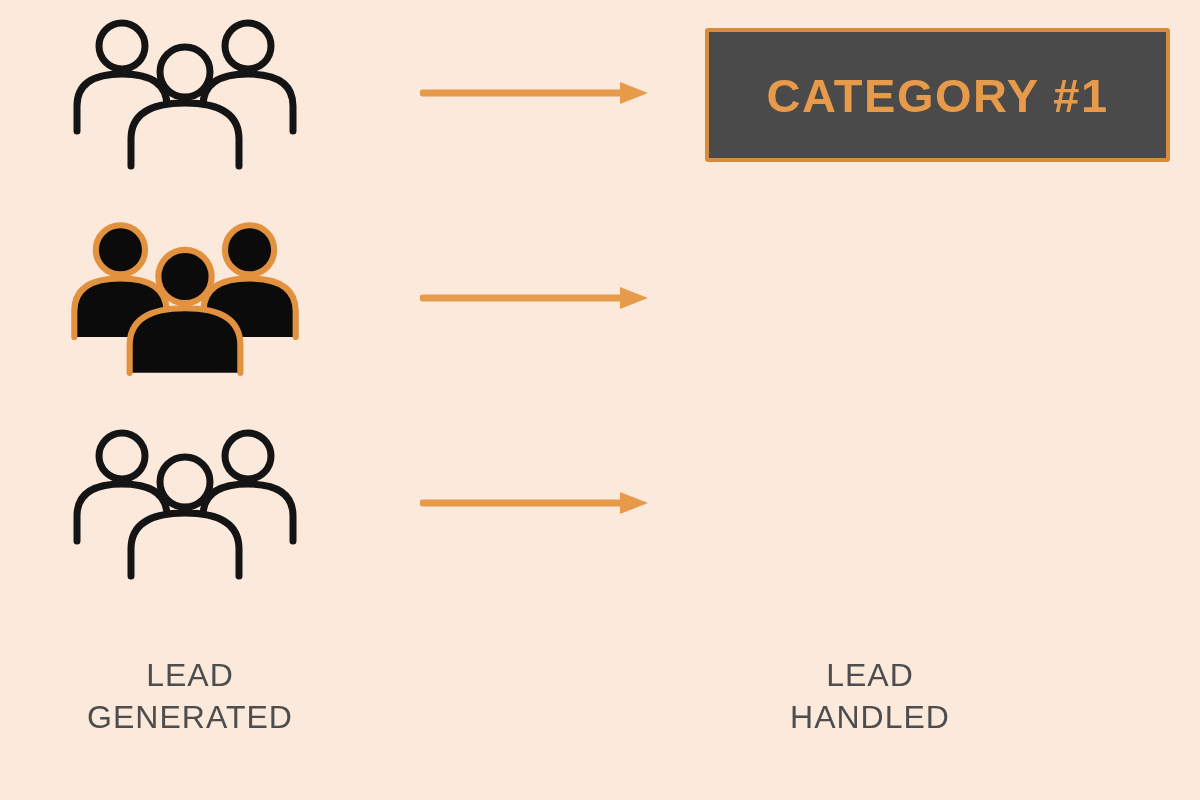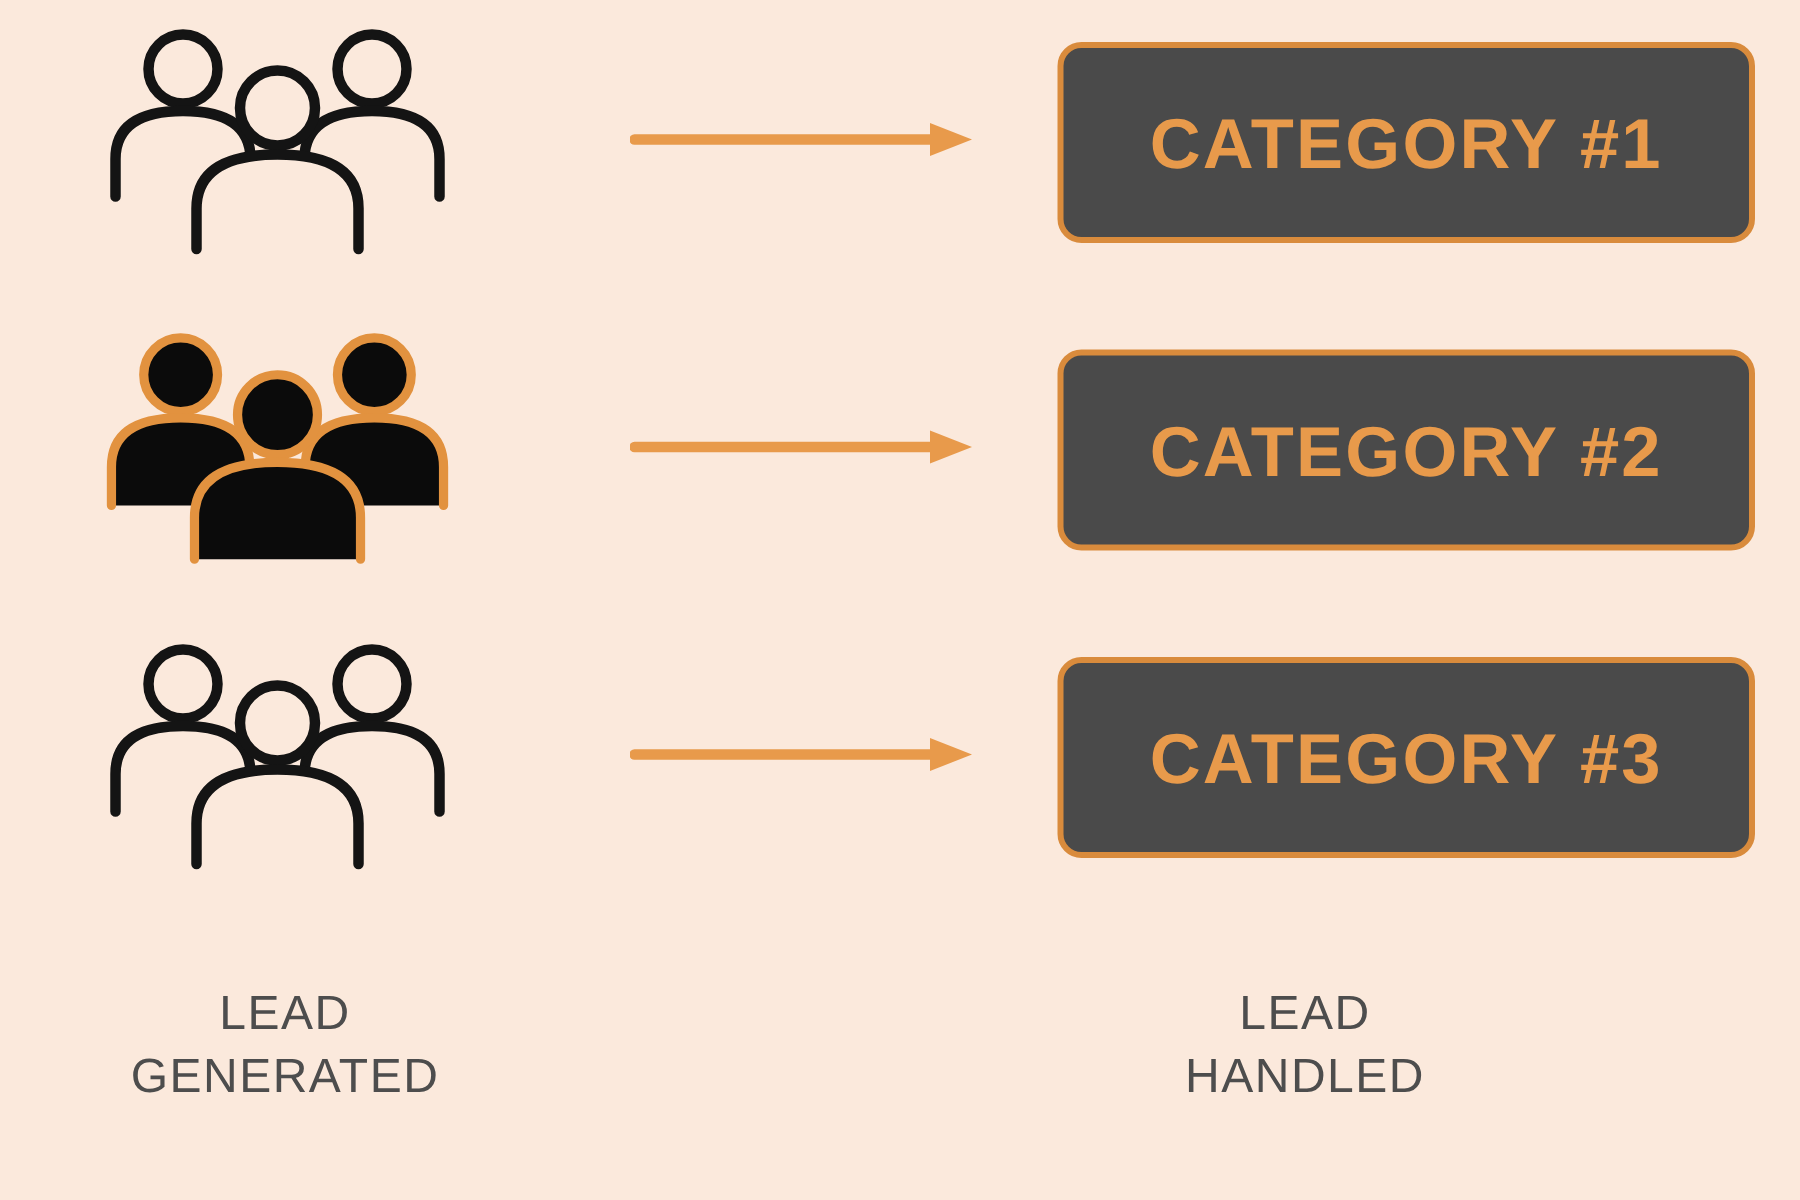--- a/index.html
+++ b/index.html
@@ -37,21 +37,21 @@
   .box-cell {
     flex: 1;
     padding-left: 55px;
     padding-right: 30px;
     box-sizing: border-box;
   }
   .category-box {
     height: 134px;
     background: #4a4a4a;
     border: 4px solid #d98b3c;
-    border-radius: 16px;
+    border-radius: 3px;
     display: flex;
     align-items: center;
     justify-content: center;
     box-sizing: border-box;
   }
   .category-label {
     color: #e89a4b;
     font-size: 47px;
     font-weight: bold;
     letter-spacing: 1.5px;
@@ -120,25 +120,20 @@
       </span>
     </div>
     <div class="arrow-cell">
       <span>
         <svg width="230" height="26" viewBox="0 0 230 26">
           <line x1="3" y1="13" x2="202" y2="13" stroke="#e89a4b" stroke-width="7" stroke-linecap="round"></line>
           <polygon points="200,2 228,13 200,24" fill="#e89a4b"></polygon>
         </svg>
       </span>
     </div>
-    <div class="box-cell">
-      <div class="category-box">
-        <span class="category-label">CATEGORY #2</span>
-      </div>
-    </div>
   </div>
 
   <div class="row row-3">
     <div class="icon-cell">
       <span>
         <svg width="240" height="160" viewBox="0 0 240 160">
           <g fill="#fbe9dc" stroke="#141414" stroke-width="7" stroke-linecap="round" stroke-linejoin="round">
             <circle cx="57" cy="33" r="23"></circle>
             <path d="M 12 118 V 93 Q 12 61 57 61 Q 102 61 102 93 V 118"></path>
             <circle cx="183" cy="33" r="23"></circle>
@@ -150,25 +145,20 @@
       </span>
     </div>
     <div class="arrow-cell">
       <span>
         <svg width="230" height="26" viewBox="0 0 230 26">
           <line x1="3" y1="13" x2="202" y2="13" stroke="#e89a4b" stroke-width="7" stroke-linecap="round"></line>
           <polygon points="200,2 228,13 200,24" fill="#e89a4b"></polygon>
         </svg>
       </span>
     </div>
-    <div class="box-cell">
-      <div class="category-box">
-        <span class="category-label">CATEGORY #3</span>
-      </div>
-    </div>
   </div>
 
   <div class="footer-label footer-left">LEAD
 GENERATED</div>
   <div class="footer-label footer-right">LEAD
 HANDLED</div>
 
 </div>
 
 </body></html>

